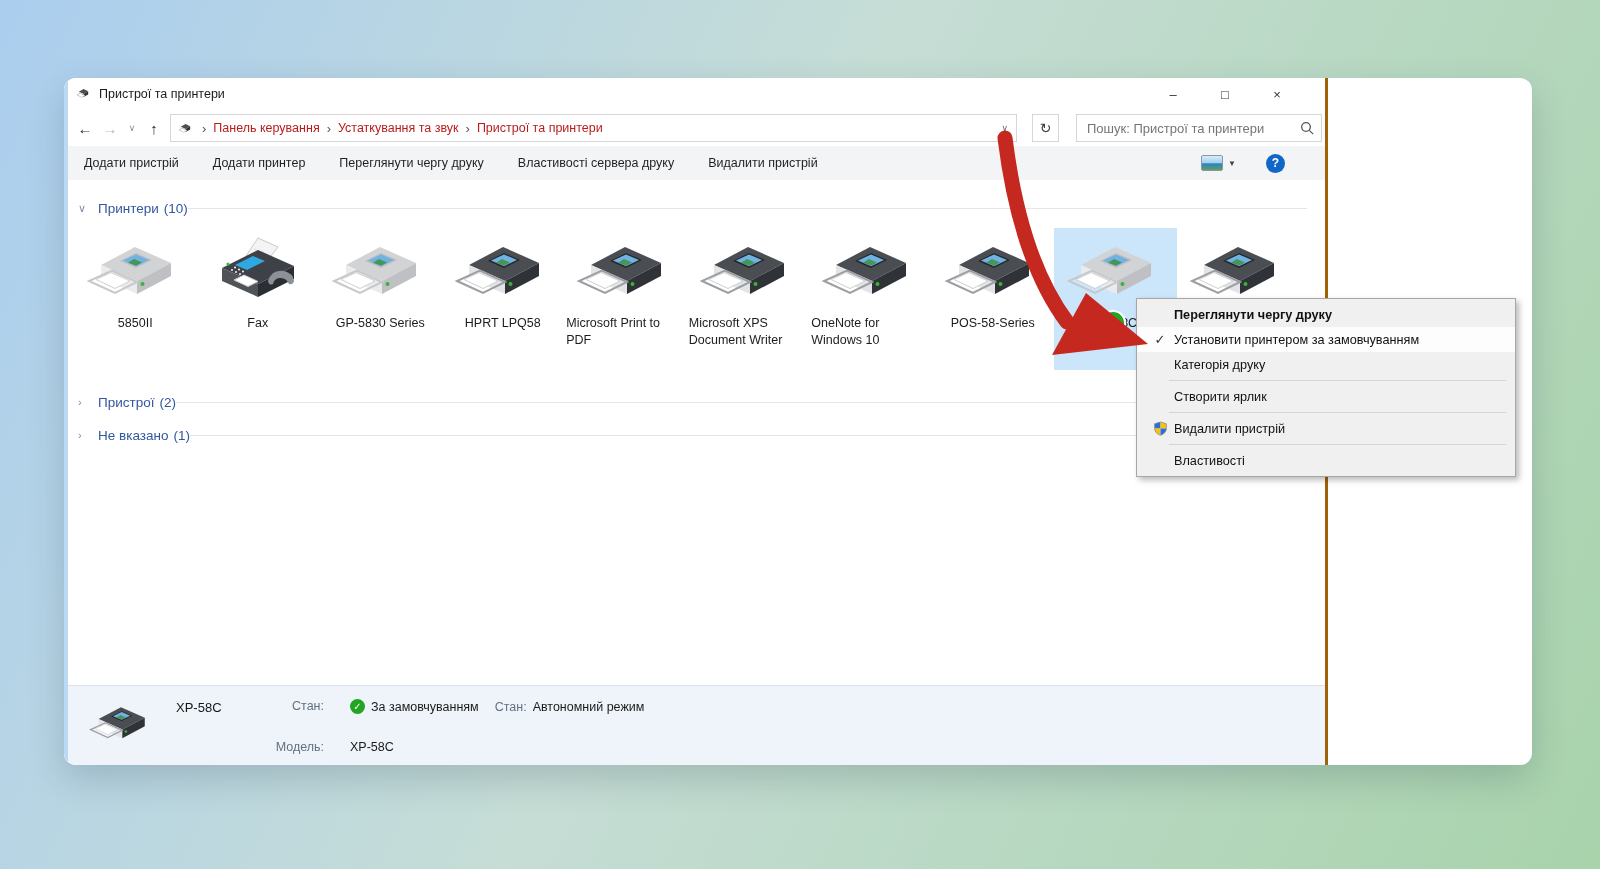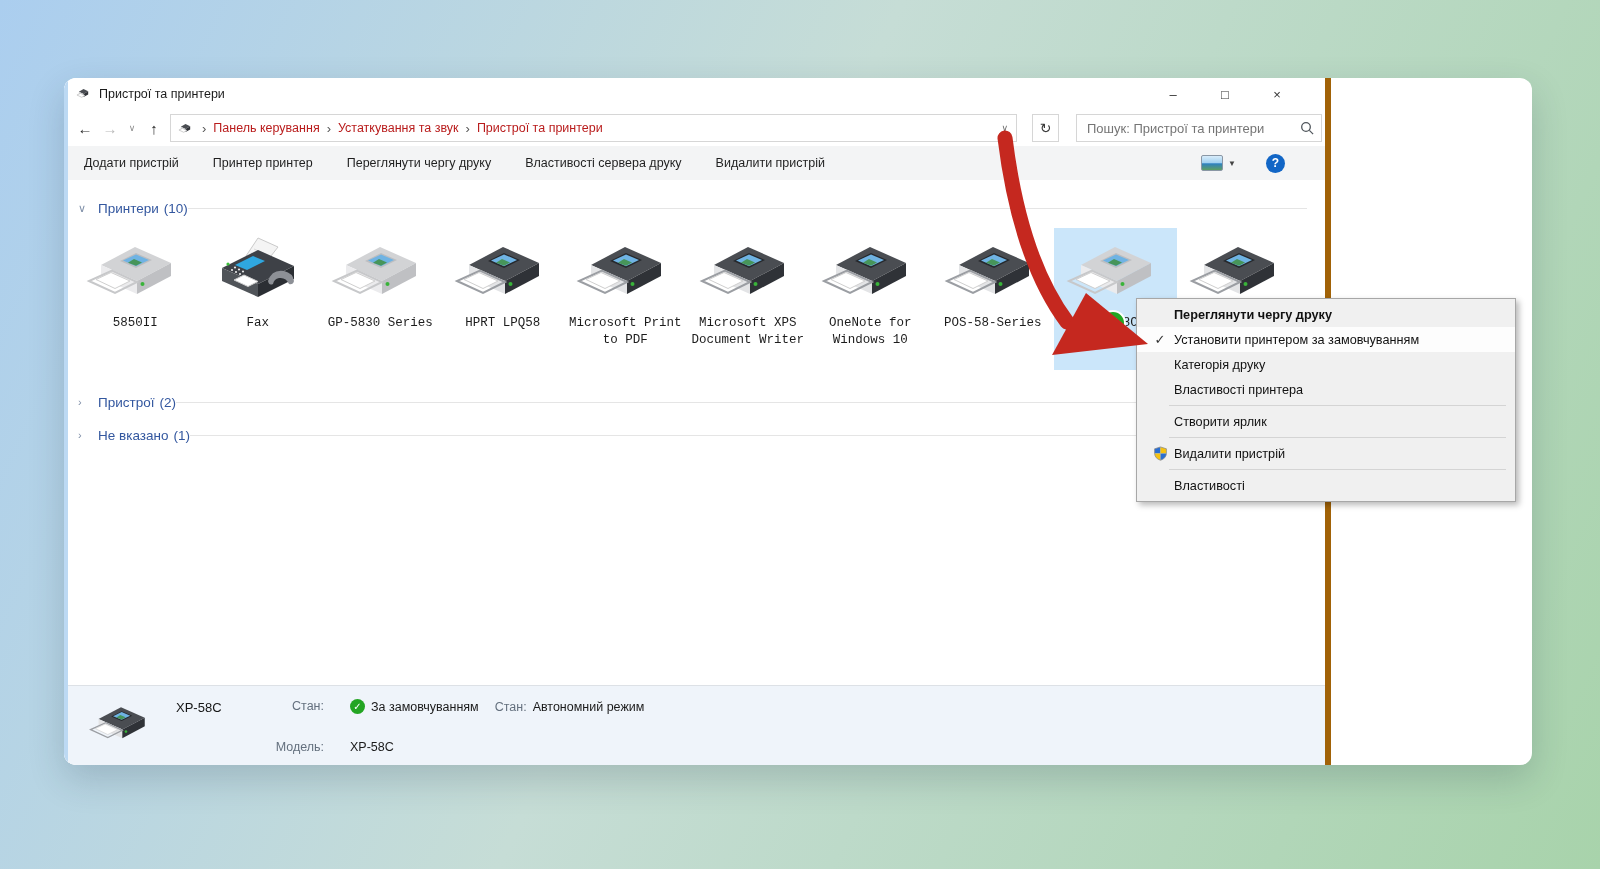--- a/index.html
+++ b/index.html
@@ -6,21 +6,21 @@
   body{
     width:1600px;height:869px;position:relative;overflow:hidden;
     font-family:"Liberation Sans","DejaVu Sans",sans-serif;
     background:linear-gradient(115deg,#abceef 0%,#c6ddd6 45%,#a8d3ab 100%);
   }
   .card{
     position:absolute;left:64px;top:78px;width:1468px;height:687px;
     background:#ffffff;border-radius:12px;overflow:hidden;
     box-shadow:0 14px 36px rgba(30,50,70,.20);
   }
-  .window{position:absolute;left:0;top:0;width:1261px;height:687px;background:#fff;border-right:6px solid #a16207;}
+  .window{position:absolute;left:0;top:0;width:1261px;height:687px;background:#fff;border-right:3px solid #a16207;}
   .window::before{content:"";position:absolute;left:0;top:0;bottom:0;width:4px;background:#bcd9f3;z-index:5;}
 
   
   .titlebar{height:32px;display:flex;align-items:center;padding-left:12px;position:relative;}
   .title-icon{width:16px;height:16px;margin-right:7px;display:inline-flex;}
   .title-text{font-size:12.5px;color:#1b1b1b;}
   .caption{position:absolute;right:40px;top:0;height:32px;display:flex;align-items:center;gap:36px;}
   .cap-btn{font-size:13px;color:#333;width:16px;text-align:center;cursor:default;}
 
   
@@ -57,21 +57,21 @@
   .group-chev{color:#7f8fa8;font-size:11px;width:14px;}
   .group-label{color:var(--group-blue,#33579f);font-size:13.5px;margin:0 5px 0 6px;white-space:nowrap;}
   .group-count{color:var(--group-blue,#33579f);font-size:13.5px;}
   .group-line{flex:1;height:1px;background:#e5e5e5;margin-right:8px;}
   .hdr2{margin-top:20px;} .hdr3{margin-top:9px;}
 
   .tiles{display:flex;margin-top:8px;height:142px;}
   .tile{width:122.5px;display:flex;flex-direction:column;align-items:center;position:relative;padding-top:6px;box-sizing:border-box;}
   .tile.selected{background:var(--sel-bg,#cbe6fa);}
   .tile-icon{width:100px;height:80px;}
-  .tile-label{font-size:12.5px;color:#1c1c1c;text-align:center;line-height:17px;margin-top:1px;max-width:118px;font-family:Liberation Mono, monospace;}
+  .tile-label{font-size:12.5px;color:#1c1c1c;line-height:17px;margin-top:1px;max-width:118px;}
   .default-badge{position:absolute;left:46px;top:82px;width:26px;height:26px;border-radius:50%;
     background:var(--badge-green,#23a523);color:#fff;font-size:15px;display:flex;align-items:center;
     justify-content:center;border:2px solid #fff;box-sizing:border-box;}
 
   
   .details{position:absolute;left:0;right:0;bottom:0;height:79px;background:var(--details-bg,#eff4fa);
     border-top:1px solid #dde1e6;display:flex;}
   .d-icon{margin:12px 0 0 24px;width:66px;height:54px;flex:0 0 auto;}
   .d-name{margin:14px 0 0 22px;font-size:13px;color:#161616;width:62px;flex:0 0 auto;}
   .d-fields{margin-top:13px;font-size:12.5px;display:grid;grid-template-columns:86px auto;column-gap:7px;row-gap:4px;align-content:start;gap:26px;}
@@ -151,21 +151,21 @@
               <circle cx="6.4" cy="6.4" r="4.6" fill="none" stroke="#50565c" stroke-width="1.4"></circle>
               <line x1="10" y1="10" x2="14" y2="14" stroke="#50565c" stroke-width="1.4"></line>
             </svg>
         </span>
       </div>
     </div>
 
     <div class="toolbar">
       <span id="tb-items" style="display:flex;align-items:center;">
           <span class="tb-item">Додати пристрій</span>
-          <span class="tb-item">Принтер принтер</span>
+          <span class="tb-item">Додати принтер</span>
           <span class="tb-item">Переглянути чергу друку</span>
           <span class="tb-item">Властивості сервера друку</span>
           <span class="tb-item">Видалити пристрій</span>
         </span>
       <div class="tb-right">
         <span class="view-btn">
           <span class="view-thumb"></span>
           <span class="view-caret">▼</span>
         </span>
         <span class="help-btn">?</span>
@@ -378,24 +378,20 @@
         <span class="ctx-gutter"></span>
         <span class="ctx-label">Переглянути чергу друку</span>
       </div>
       <div class="ctx-item hl">
         <span class="ctx-gutter">✓</span>
         <span class="ctx-label">Установити принтером за замовчуванням</span>
       </div>
       <div class="ctx-item">
         <span class="ctx-gutter"></span>
         <span class="ctx-label">Категорія друку</span>
-      </div>
-      <div class="ctx-item">
-        <span class="ctx-gutter"></span>
-        <span class="ctx-label">Властивості принтера</span>
       </div>
       <div class="ctx-sep"></div>
       <div class="ctx-item">
         <span class="ctx-gutter"></span>
         <span class="ctx-label">Створити ярлик</span>
       </div>
       <div class="ctx-sep"></div>
       <div class="ctx-item">
         <span class="ctx-gutter">
           <svg width="15" height="15" viewBox="0 0 16 16">

